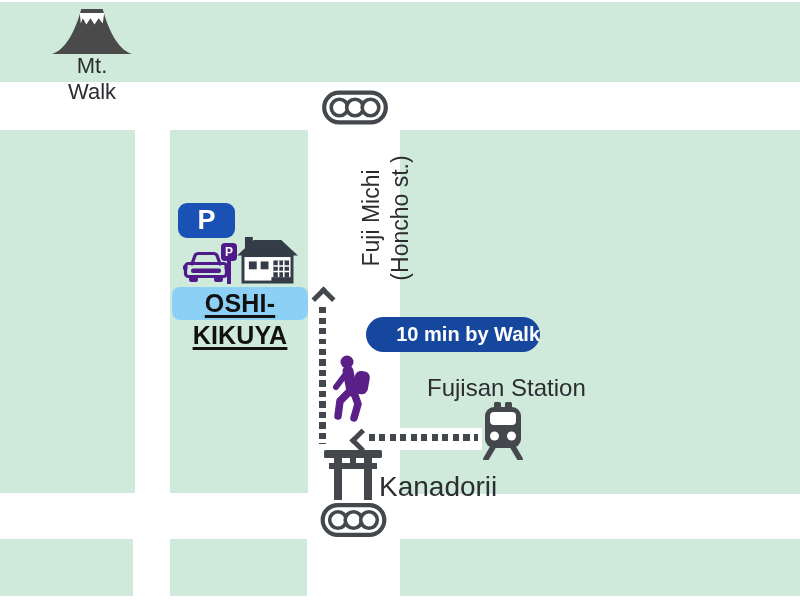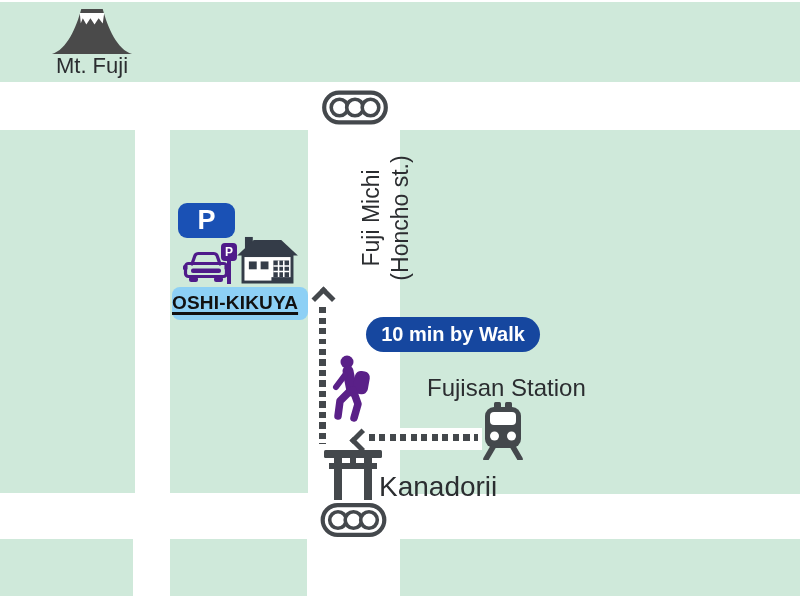--- a/index.html
+++ b/index.html
@@ -31,26 +31,26 @@
 
   
   .mini-sign{position:absolute;left:221px;top:243px;width:16px;height:42px;}
   .mini-sign-board{width:16px;height:18px;background:var(--car-purple);border-radius:4px;
     color:#fff;font-weight:700;font-size:12px;line-height:18px;text-align:center;}
   .mini-sign-pole{width:4px;height:24px;background:var(--car-purple);margin:-1px auto 0;}
 
   
   .destination-label{position:absolute;left:172px;top:287px;width:136px;height:33px;
     background:var(--destination-highlight);border-radius:8px;color:#111;
-    font-size:19px;font-weight:800;text-align:left;line-height:32px;letter-spacing:.2px;}
+    font-size:25px;font-weight:800;text-align:center;line-height:32px;letter-spacing:.2px;}
   .destination-label span{text-decoration:underline;text-decoration-thickness:2.5px;text-underline-offset:3px;}
 
   
   .walk-badge{position:absolute;left:366px;top:317px;width:174px;height:35px;background:var(--badge-blue);
-    border-radius:18px;color:#fff;font-size:20px;font-weight:700;text-align:center;line-height:35px;}
+    border-radius:18px;color:#fff;font-size:20px;font-weight:700;text-align:right;line-height:35px;}
 
   
   .dots-v{position:absolute;left:319px;top:307px;width:7px;height:137px;
     background-image:repeating-linear-gradient(to bottom,var(--icon-dark-gray) 0 6px,transparent 6px 10.5px);}
   .dots-h{position:absolute;left:369px;top:434px;width:109px;height:7px;
     background-image:repeating-linear-gradient(to right,var(--icon-dark-gray) 0 6px,transparent 6px 10.5px);}
   .chev{position:absolute;width:12px;height:12px;border-style:solid;border-color:var(--icon-dark-gray);
     border-width:0 5px 5px 0;}
   .chev-up{left:315px;top:290px;transform:rotate(-135deg);}
   .chev-left{left:353px;top:432px;transform:rotate(135deg);}
@@ -84,21 +84,21 @@
   <div class="block blk-bot-center"></div>
   <div class="block blk-bot-right"></div>
   <div class="station-access-road"></div>
 
   <span class="icon mtfuji-icon">
     <svg viewBox="0 0 84 54">
       <path d="M1 53 C16 49 26 26 31 7 L53 7 C58 26 68 49 83 53 Z" fill="currentColor"></path>
       <path d="M29.5 11 H54.5 L53 22 L48.8 16.5 L44.6 23 L40.4 16.5 L36.2 23 L32.6 16.5 L30.5 21.5 Z" fill="#fff"></path>
     </svg>
   </span>
-  <div class="maplabel mtfuji-label">Mt. Fuji</div>
+  <div class="maplabel mtfuji-label">Mt. Walk</div>
 
   <span class="icon ico-gray tl-top">
     <svg viewBox="0 0 66 34">
       <rect x="2.2" y="2.2" width="61.6" height="29.6" rx="14.8" fill="#fff" stroke="currentColor" stroke-width="4.2"></rect>
       <circle cx="17.5" cy="17" r="8.3" fill="#fff" stroke="currentColor" stroke-width="3.6"></circle>
       <circle cx="33" cy="17" r="8.3" fill="#fff" stroke="currentColor" stroke-width="3.6"></circle>
       <circle cx="48.5" cy="17" r="8.3" fill="#fff" stroke="currentColor" stroke-width="3.6"></circle>
     </svg>
   </span>
   <span class="icon ico-gray tl-bottom">

